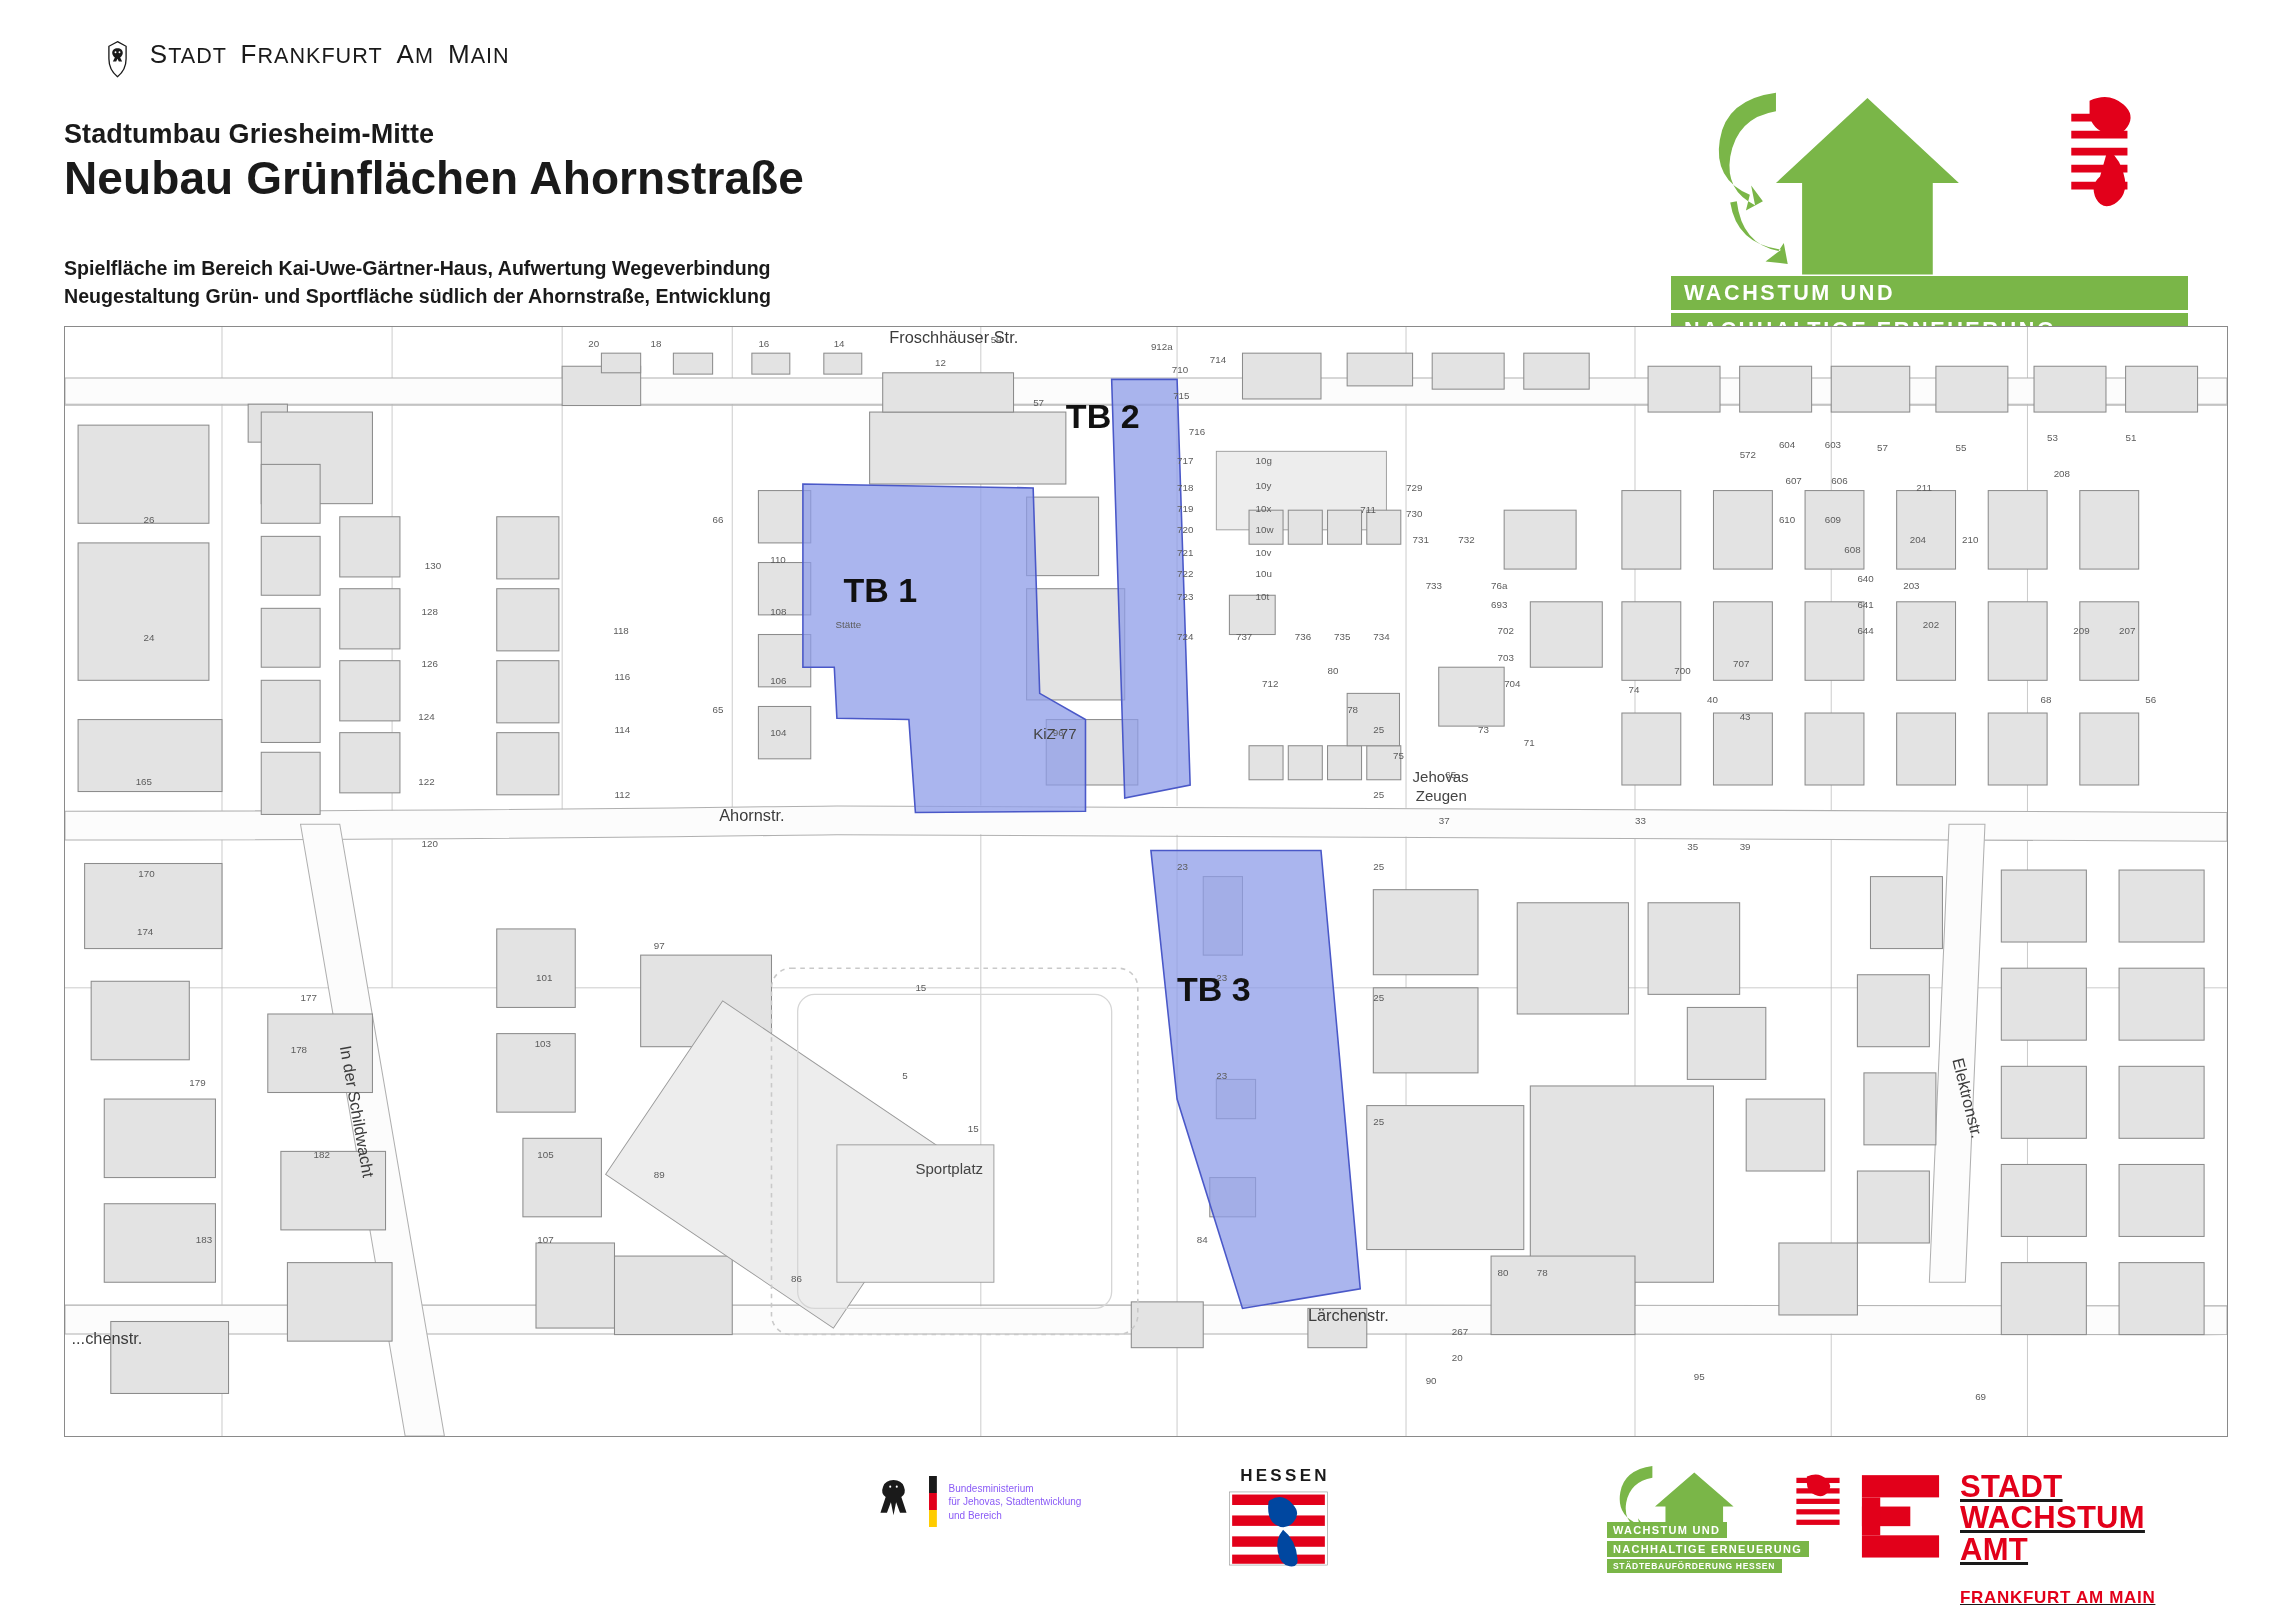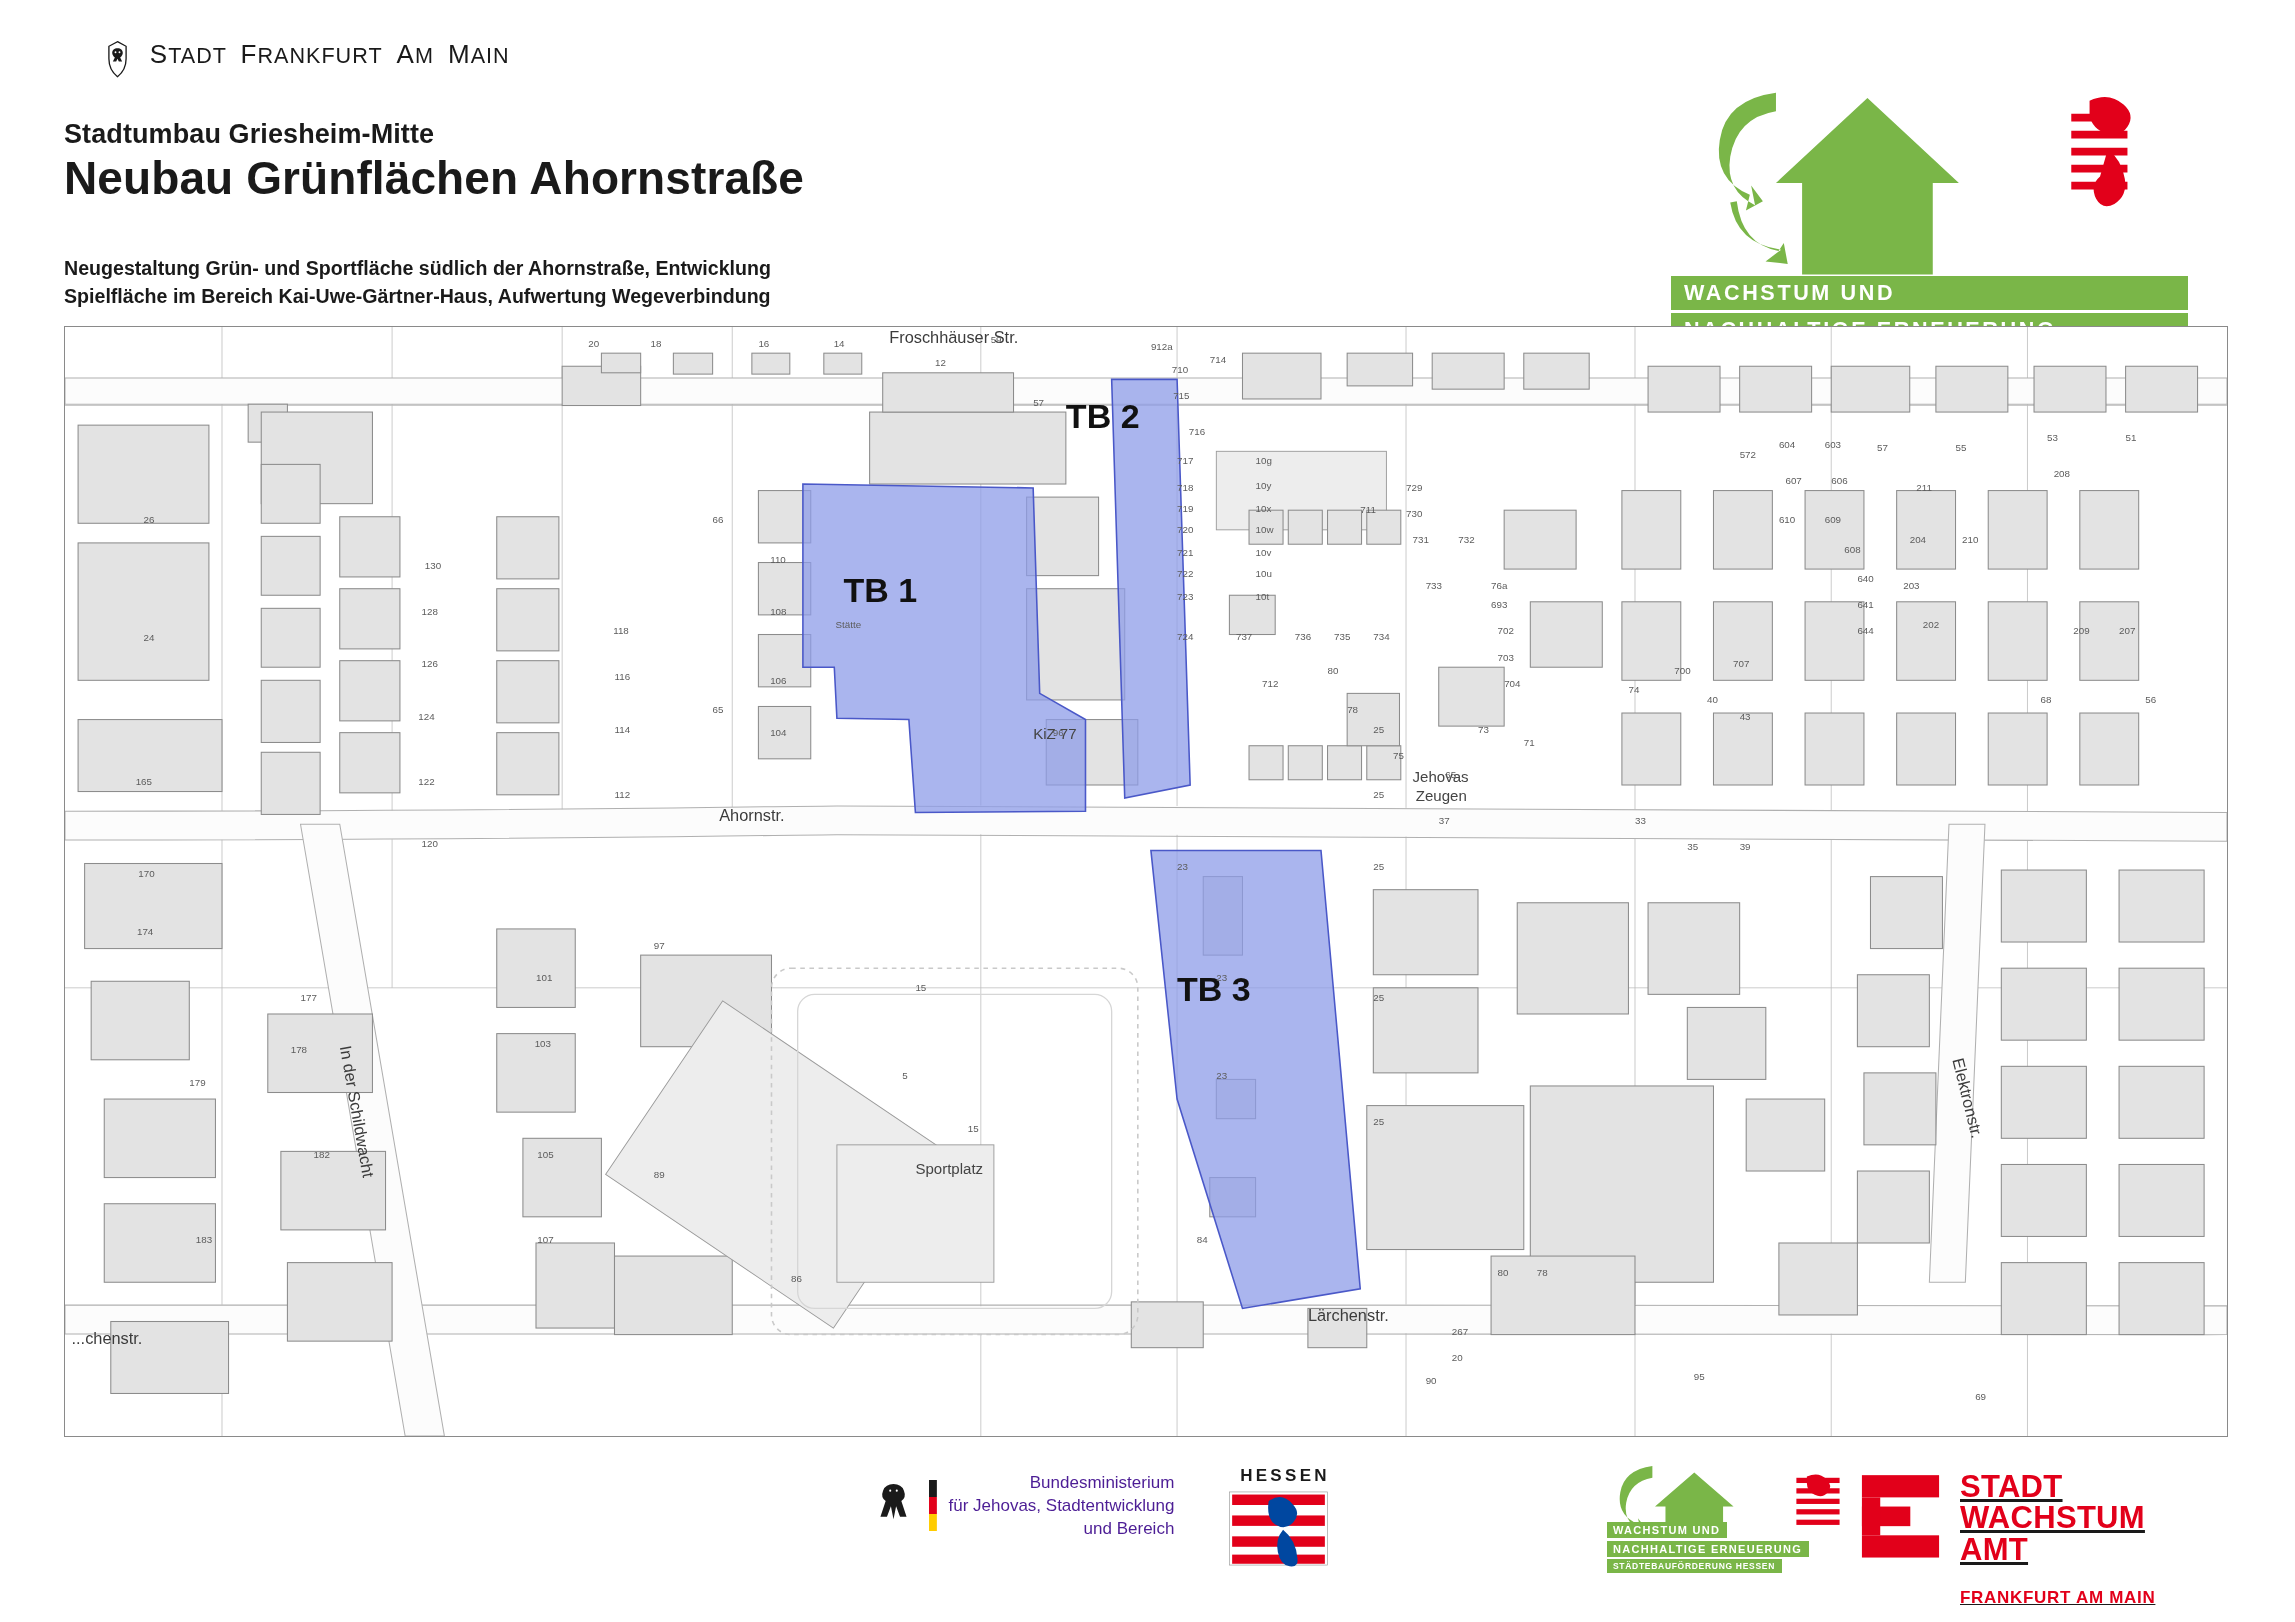--- a/index.html
+++ b/index.html
@@ -42,21 +42,21 @@
   .tb{fill:#8e9ce8;fill-opacity:.75;stroke:#4a58c8;stroke-width:2.4;}
   .tlabel{font-family:"Liberation Sans",sans-serif;font-weight:bold;font-size:52px;fill:#111;}
   .street{font-family:"Liberation Sans",sans-serif;font-size:25px;fill:#3b3b3b;}
   .pnum{font-family:"Liberation Sans",sans-serif;font-size:15px;fill:#5c5c5c;}
   .poi{font-family:"Liberation Sans",sans-serif;font-size:23px;fill:#444;}
 
   
   #footer{position:absolute;left:0;top:1459px;width:2295px;height:164px;}
   #footer .fitem{position:absolute;}
   #bmwsb{left:870px;top:13px;width:314px;height:85px;}
-  #bmwsb .txt{font-size:17px;line-height:1.35;color:#4c1d95;text-align:right;}
+  #bmwsb .txt{font-size:10px;line-height:1.35;color:#8b5cf6;}
   #hessen-foot{left:1223px;top:6.5px;width:124px;height:105px;}
   #staedtebau{left:1406px;top:6.5px;width:150px;height:111px;}
   #wachstum-foot{left:1596px;top:6.5px;width:275px;height:111px;}
   #stadtplanung{left:1858px;top:11.8px;width:340px;height:105px;text-decoration:underline;}
   #stadtplanung .red{color:#e2001a;font-weight:bold;font-size:31px;line-height:1.02;letter-spacing:0.3px;}
   #stadtplanung .sm{color:#e2001a;font-size:17px;font-weight:bold;letter-spacing:0.7px;margin-top:22px;text-align:center;}
 </style>
 </head>
 <body>
 
@@ -72,22 +72,22 @@
       </svg>
     </span>
     <span class="ct">
       <span class="big">S</span>TADT &nbsp;<span class="big">F</span>RANKFURT&nbsp;&nbsp;<span class="big">A</span>M&nbsp;&nbsp;<span class="big">M</span>AIN
     </span>
   </div>
 
   <div id="title-sub">Stadtumbau Griesheim-Mitte</div>
   <div id="title-main">Neubau Grünflächen Ahornstraße</div>
   <div id="subtitle">
+    <div>Spielfläche im Bereich Kai-Uwe-Gärtner-Haus, Aufwertung Wegeverbindung</div>
     <div>Neugestaltung Grün- und Sportfläche südlich der Ahornstraße, Entwicklung</div>
-    <div>Spielfläche im Bereich Kai-Uwe-Gärtner-Haus, Aufwertung Wegeverbindung</div>
   </div>
 
   <div id="hessen-badge">
     <svg width="517" height="196" viewBox="0 0 790 300" aria-hidden="true" style="position:absolute;left:0;top:0;">
 
       <g>
         <path d="M300 20 L440 150 L400 150 L400 290 L200 290 L200 150 L160 150 Z" class="wachstum-green"></path>
       </g>
 
       <g class="wachstum-green">

